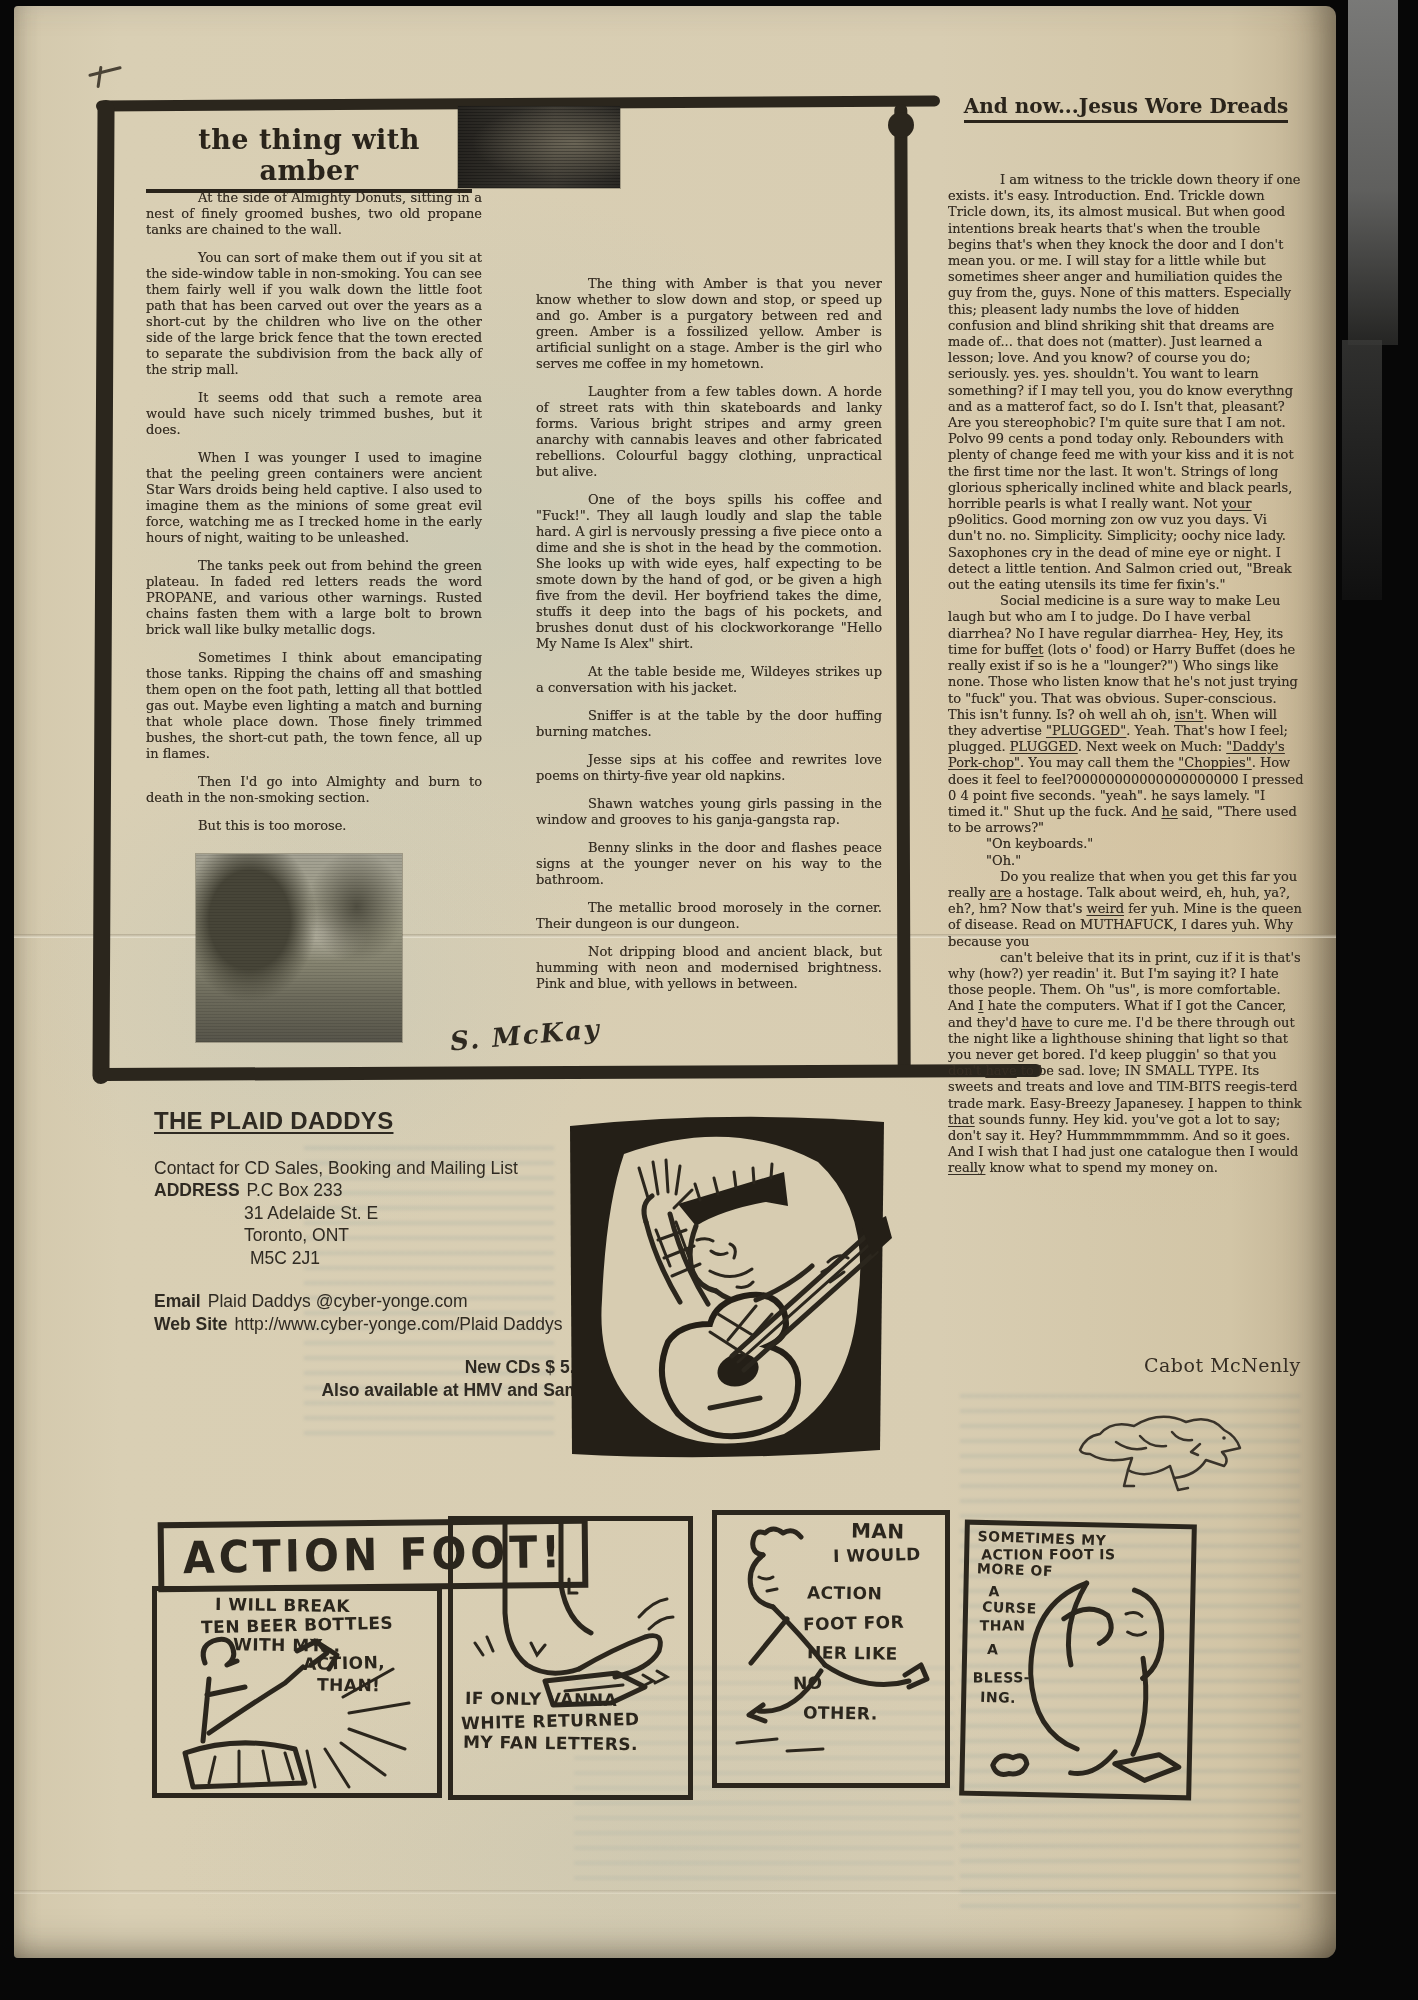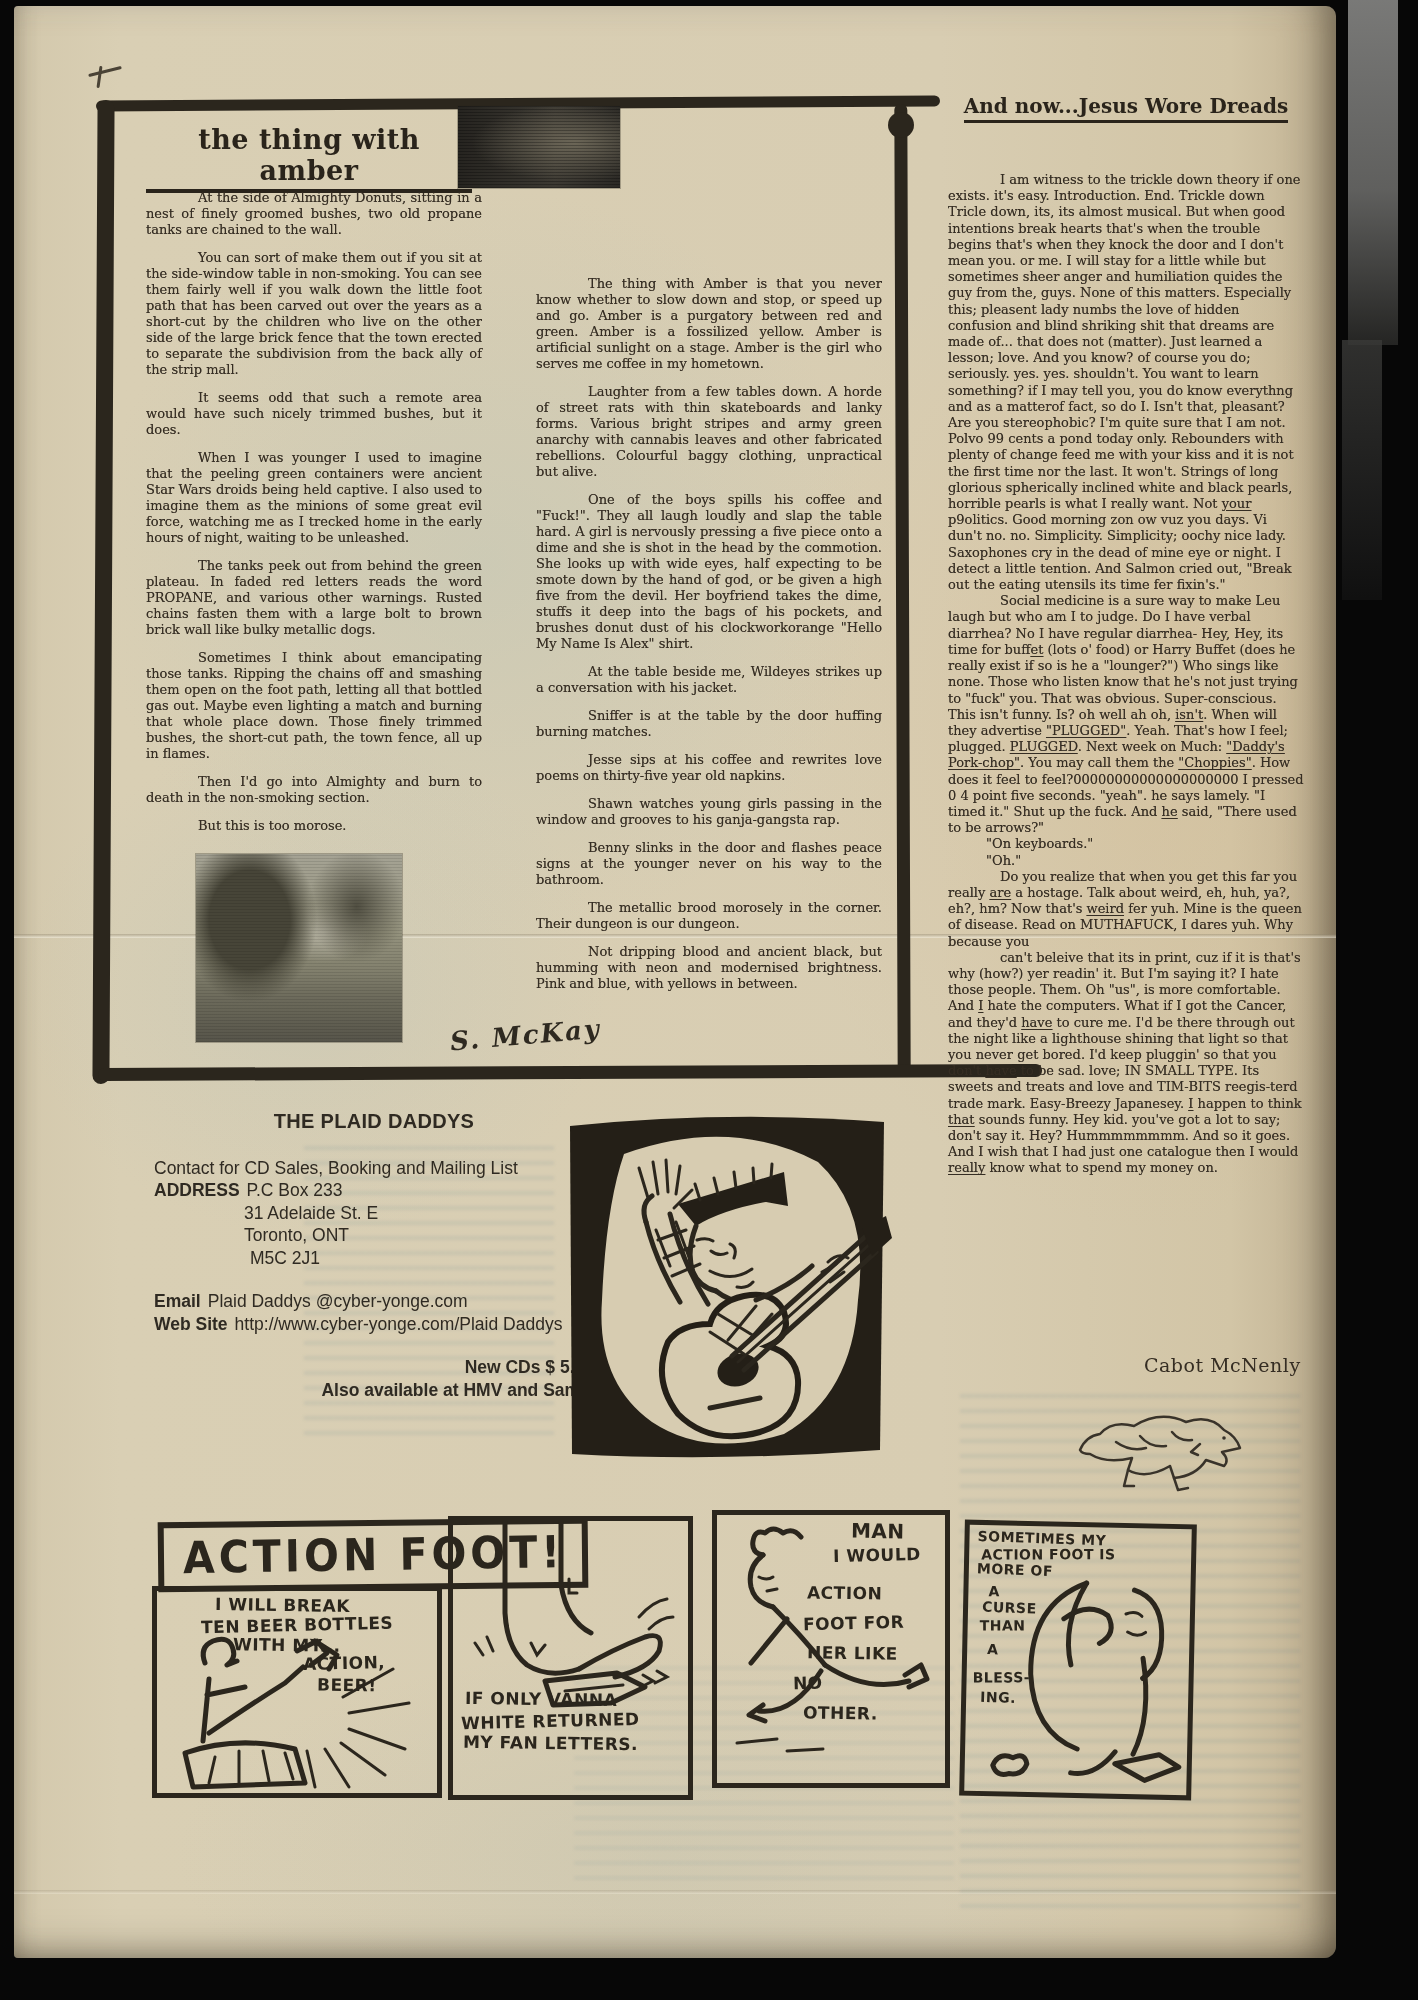--- a/index.html
+++ b/index.html
@@ -66,21 +66,21 @@
   .dreads-col{left:934px;top:166px;width:356px;text-align:left;line-height:16.2px;}
   .dreads-col p{margin:0;text-indent:52px;}
   .dreads-col p.dialog{text-indent:38px;}
   .dreads-col p.gap{}
   .dreads-col u{text-underline-offset:2px;}
   .byline{position:absolute;left:1130px;top:1348px;font-size:19px;color:#352d23;letter-spacing:.5px;}
 
   .plaid{position:absolute;left:140px;top:1104px;width:440px;
          font-family:"Liberation Sans","DejaVu Sans",sans-serif;color:#2f2a22;
          font-size:17.5px;line-height:22.5px;}
-  .plaid .p-title{font-size:20px;font-weight:bold;text-underline-offset:3px;margin-bottom:24px;letter-spacing:.3px;text-align:center;}
+  .plaid .p-title{font-size:24px;font-weight:bold;text-decoration:underline;text-underline-offset:3px;margin-bottom:24px;letter-spacing:.3px;}
   .plaid .b{font-weight:bold;margin-right:7px;}
   .plaid .indent{padding-left:90px;}
   .plaid .sp{margin-top:21px;}
   .plaid .bold{font-weight:bold;text-align:right;}
 
   .artbox{position:absolute;}
   .panel{position:absolute;border:5px solid #2b261d;background:rgba(0,0,0,0);}
   .banner{position:absolute;left:144px;top:1514px;width:418px;height:58px;border:6px solid #2b261d;
           transform:rotate(-.6deg);display:flex;align-items:center;justify-content:center;}
   .banner-text{font-family:"DejaVu Sans","Liberation Sans",sans-serif;font-weight:bold;font-size:41px;
@@ -216,21 +216,21 @@
         <path class="st" d="M52 142 Q96 112 128 92 L146 76"></path>
         <path class="st" d="M140 60 l20 -10 l10 12 l-16 12 M158 50 l22 14 l-8 14"></path>
         <path class="st" d="M28 162 Q80 144 138 158 L148 192 L36 196 Z"></path>
         <path class="st3" d="M58 166 L52 192 M82 160 L82 192 M106 160 L112 190 M128 162 L136 188"></path>
         <path class="st3" d="M186 106 L236 78 M192 122 L252 112 M192 138 L248 158 M184 152 L228 184 M168 158 L192 196 M150 160 L158 196"></path>
       </svg>
       <div class="hl" style="left:58px;top:4px">I WILL BREAK</div>
       <div class="hl" style="left:44px;top:24px">TEN BEER BOTTLES</div>
       <div class="hl" style="left:76px;top:44px">WITH MY...</div>
       <div class="hl" style="left:146px;top:62px">ACTION,</div>
-      <div class="hl" style="left:160px;top:84px">BEER!</div>
+      <div class="hl" style="left:160px;top:84px">THAN!</div>
     </div>
 
     <div class="panel" style="left:434px;top:1510px;width:235px;height:274px">
       <svg class="art" viewBox="0 0 235 274">
         <path class="st" d="M52 0 V92 Q54 128 74 144 Q96 158 126 148"></path>
         <path class="st" d="M108 0 V64 Q114 100 138 112"></path>
         <path class="st" d="M126 148 Q160 128 192 116 Q212 110 206 130 Q196 148 162 156"></path>
         <path class="st" d="M92 160 l72 -8 l28 14 l-34 16 l-58 2 Z"></path>
         <path class="st3" d="M112 170 l58 -6"></path>
         <path class="st3" d="M30 134 l-8 -12 M40 130 l-6 -14 M78 122 l6 12 l8 -10"></path>

